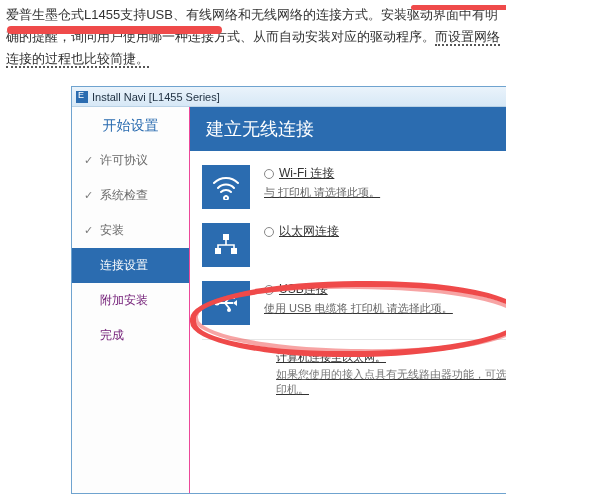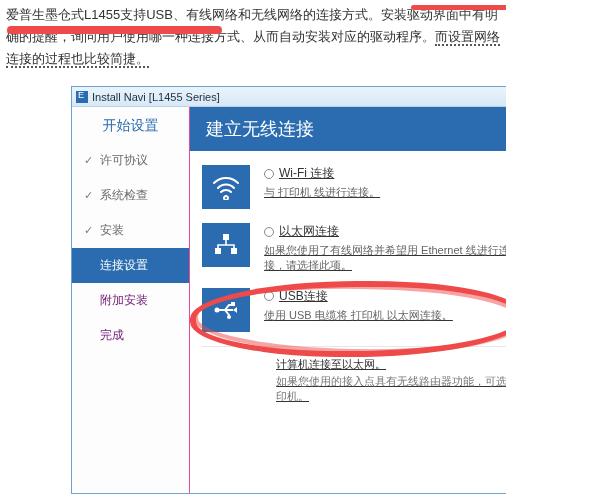--- a/index.html
+++ b/index.html
@@ -106,21 +106,21 @@
             <div class="opt-icon">
               <svg width="30" height="26" viewBox="0 0 30 26">
                   <path d="M15 22 a2 2 0 1 0 0.01 0 M7 14 a11 11 0 0 1 16 0 M3 9 a17 17 0 0 1 24 0 M10 18 a7 7 0 0 1 10 0" stroke="#fff" stroke-width="2" fill="none" stroke-linecap="round"></path>
                 </svg>
             </div>
             <div class="opt-body">
               <div class="opt-title">
                 <span class="radio"></span>
                 <span>Wi-Fi 连接</span>
               </div>
-              <div class="opt-desc">与 打印机 线进行连接。</div>
+              <div class="opt-desc">与 打印机 请选择此项。</div>
             </div>
             <div class="diagram">
               <div class="laptop"></div>
               <span class="dots">• • •</span>
               <div class="router"></div>
               <span class="dots" style="left:58px;">•</span>
               <div class="printer"></div>
             </div>
           </div>
 
@@ -131,21 +131,20 @@
                   <rect x="4" y="16" width="6" height="6" fill="#fff"></rect>
                   <rect x="20" y="16" width="6" height="6" fill="#fff"></rect>
                   <path d="M15 8 v5 M7 16 v-3 h16 v3" stroke="#fff" stroke-width="1.6" fill="none"></path>
                 </svg>
             </div>
             <div class="opt-body">
               <div class="opt-title">
                 <span class="radio"></span>
                 <span>以太网连接</span>
               </div>
-              <div class="opt-desc">如果您使用了有线网络并希望用 Ethernet 线进行连接，请选择此项。</div>
             </div>
             <div class="diagram">
               <div class="laptop"></div>
               <span class="dots">———</span>
               <div class="cube"></div>
               <span class="dots" style="left:58px;">—</span>
               <div class="printer"></div>
             </div>
           </div>
 
@@ -157,21 +156,21 @@
                   <rect x="20" y="5" width="4" height="4" fill="#fff"></rect>
                   <circle cx="18" cy="20" r="2" fill="#fff"></circle>
                   <path d="M22 13 l4 -3 v6 z" fill="#fff"></path>
                 </svg>
             </div>
             <div class="opt-body">
               <div class="opt-title">
                 <span class="radio"></span>
                 <span>USB连接</span>
               </div>
-              <div class="opt-desc">使用 USB 电缆将 打印机 以太网连接。</div>
+              <div class="opt-desc">使用 USB 电缆将 打印机 请选择此项。</div>
             </div>
             <div class="diagram">
               <div class="laptop"></div>
               <span class="dots">━━━━</span>
               <div class="printer"></div>
             </div>
           </div>
 
           <hr class="sep">
 

